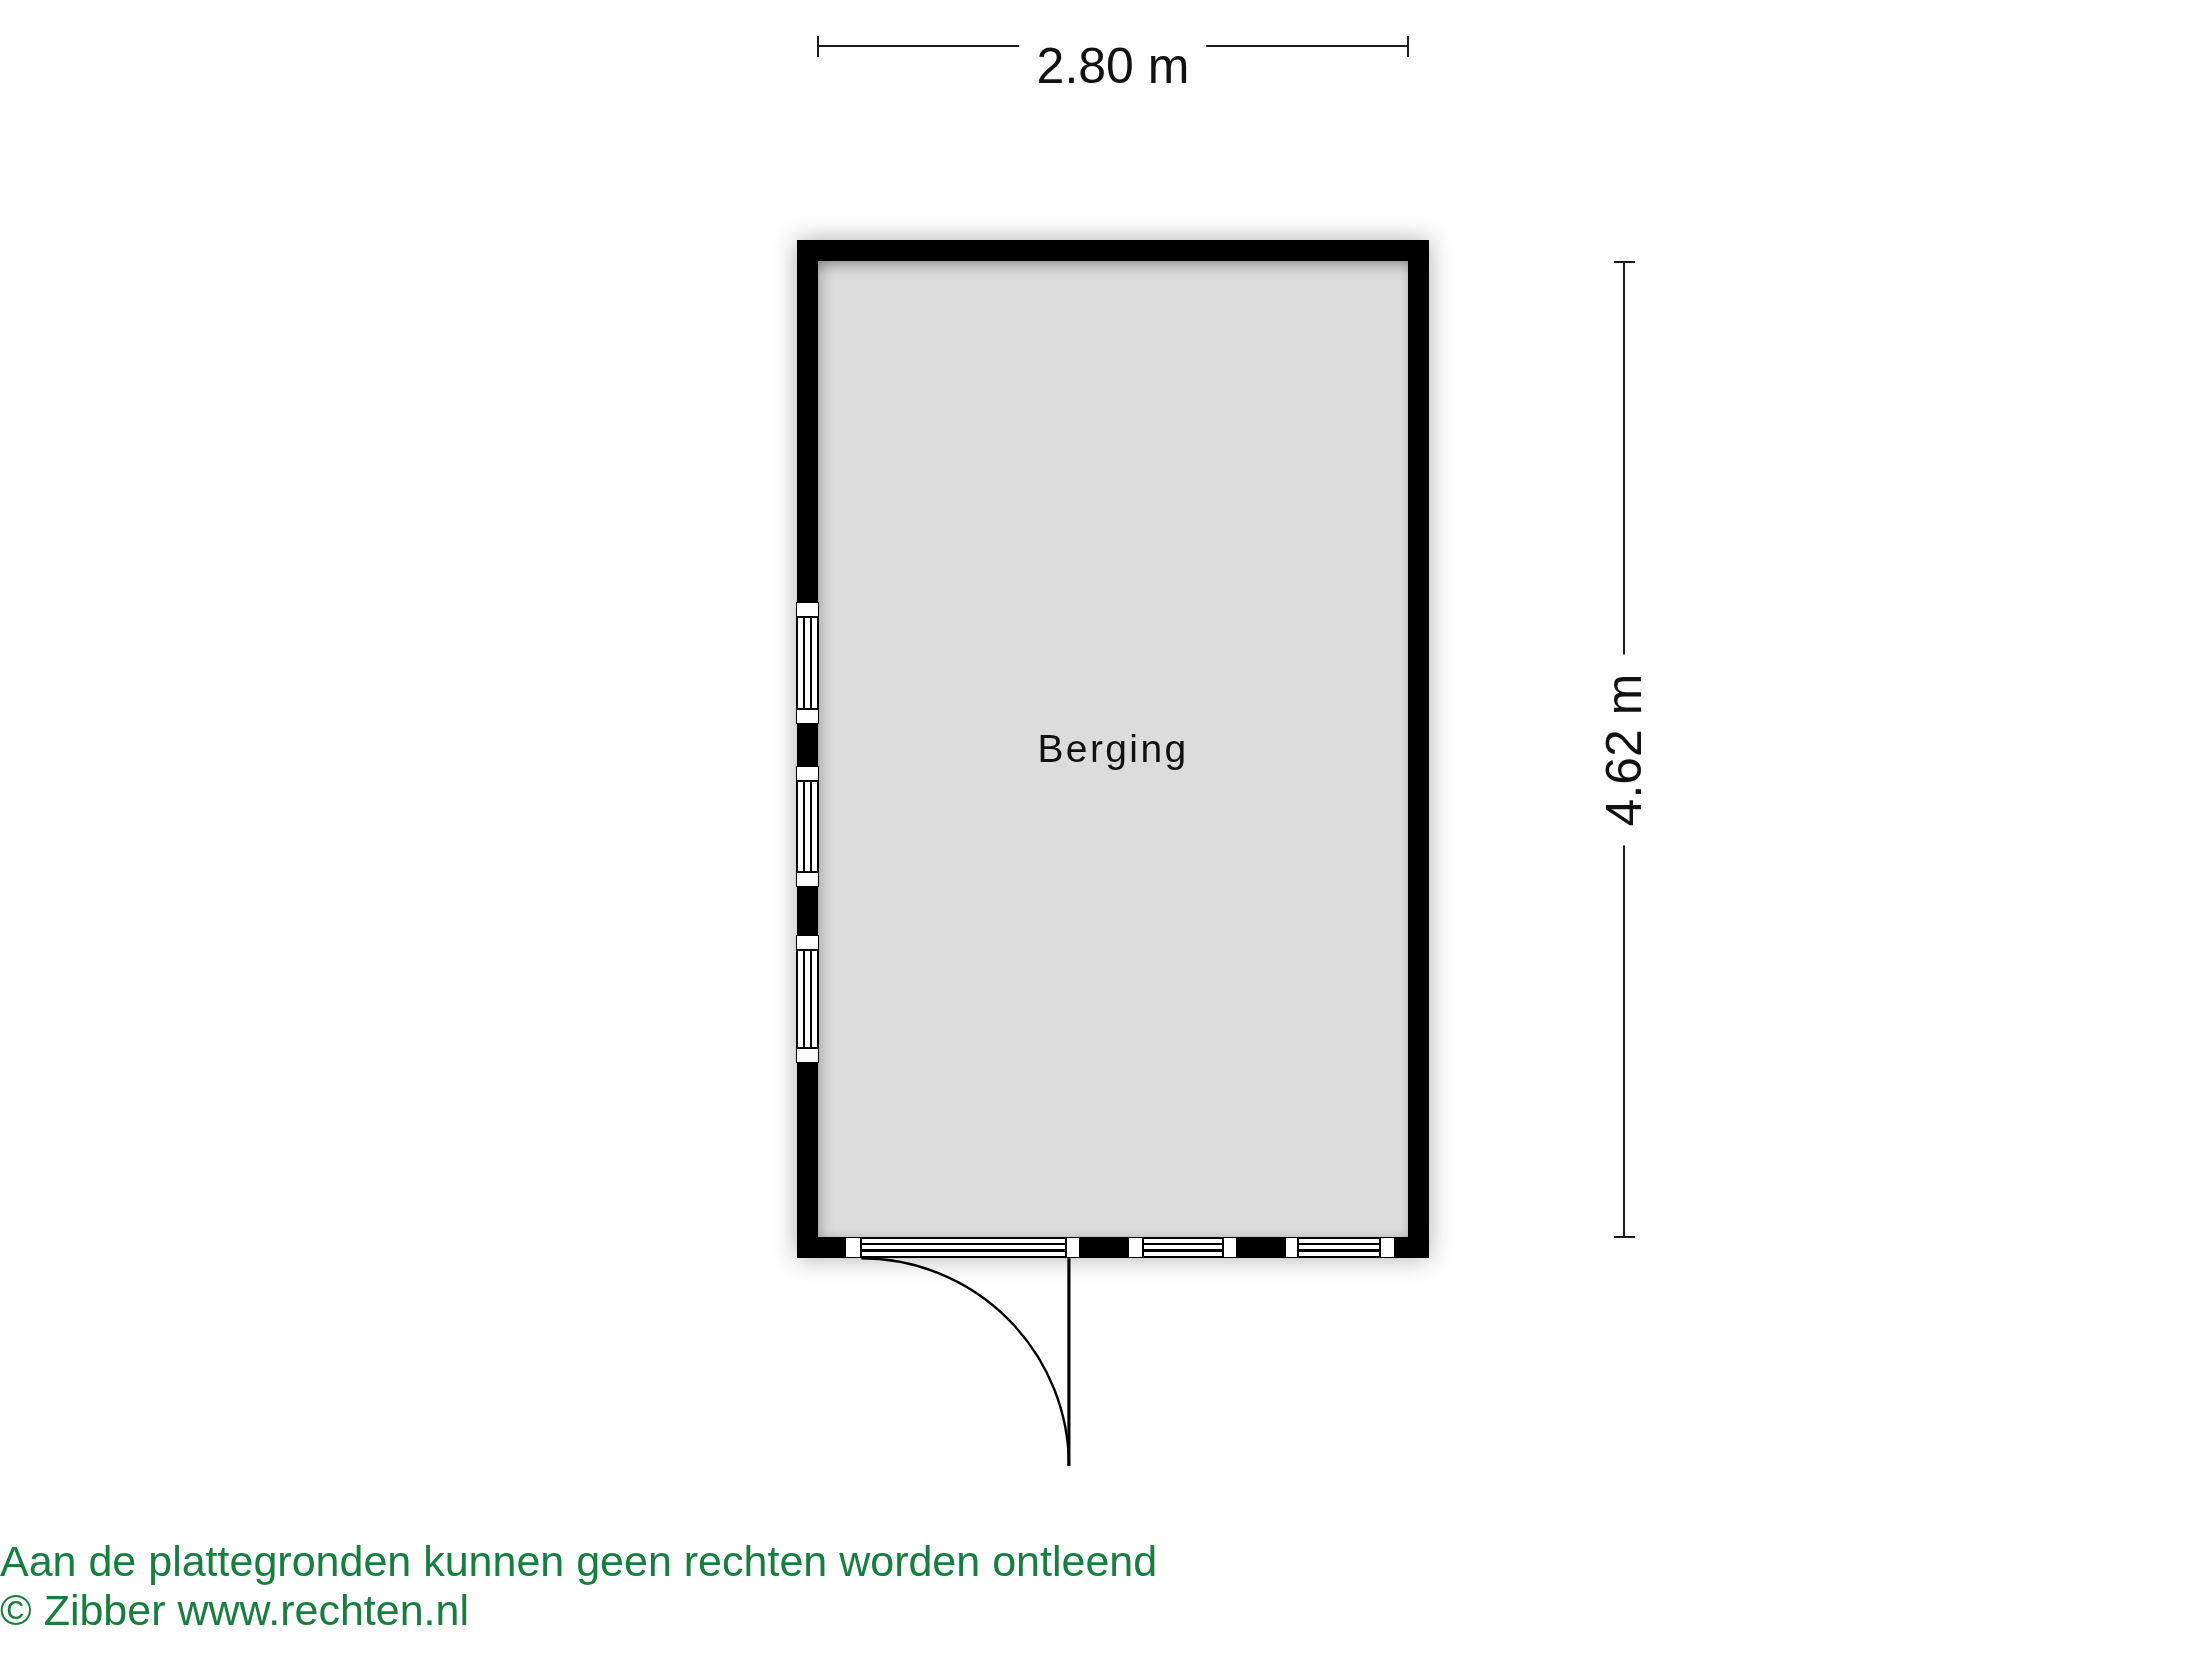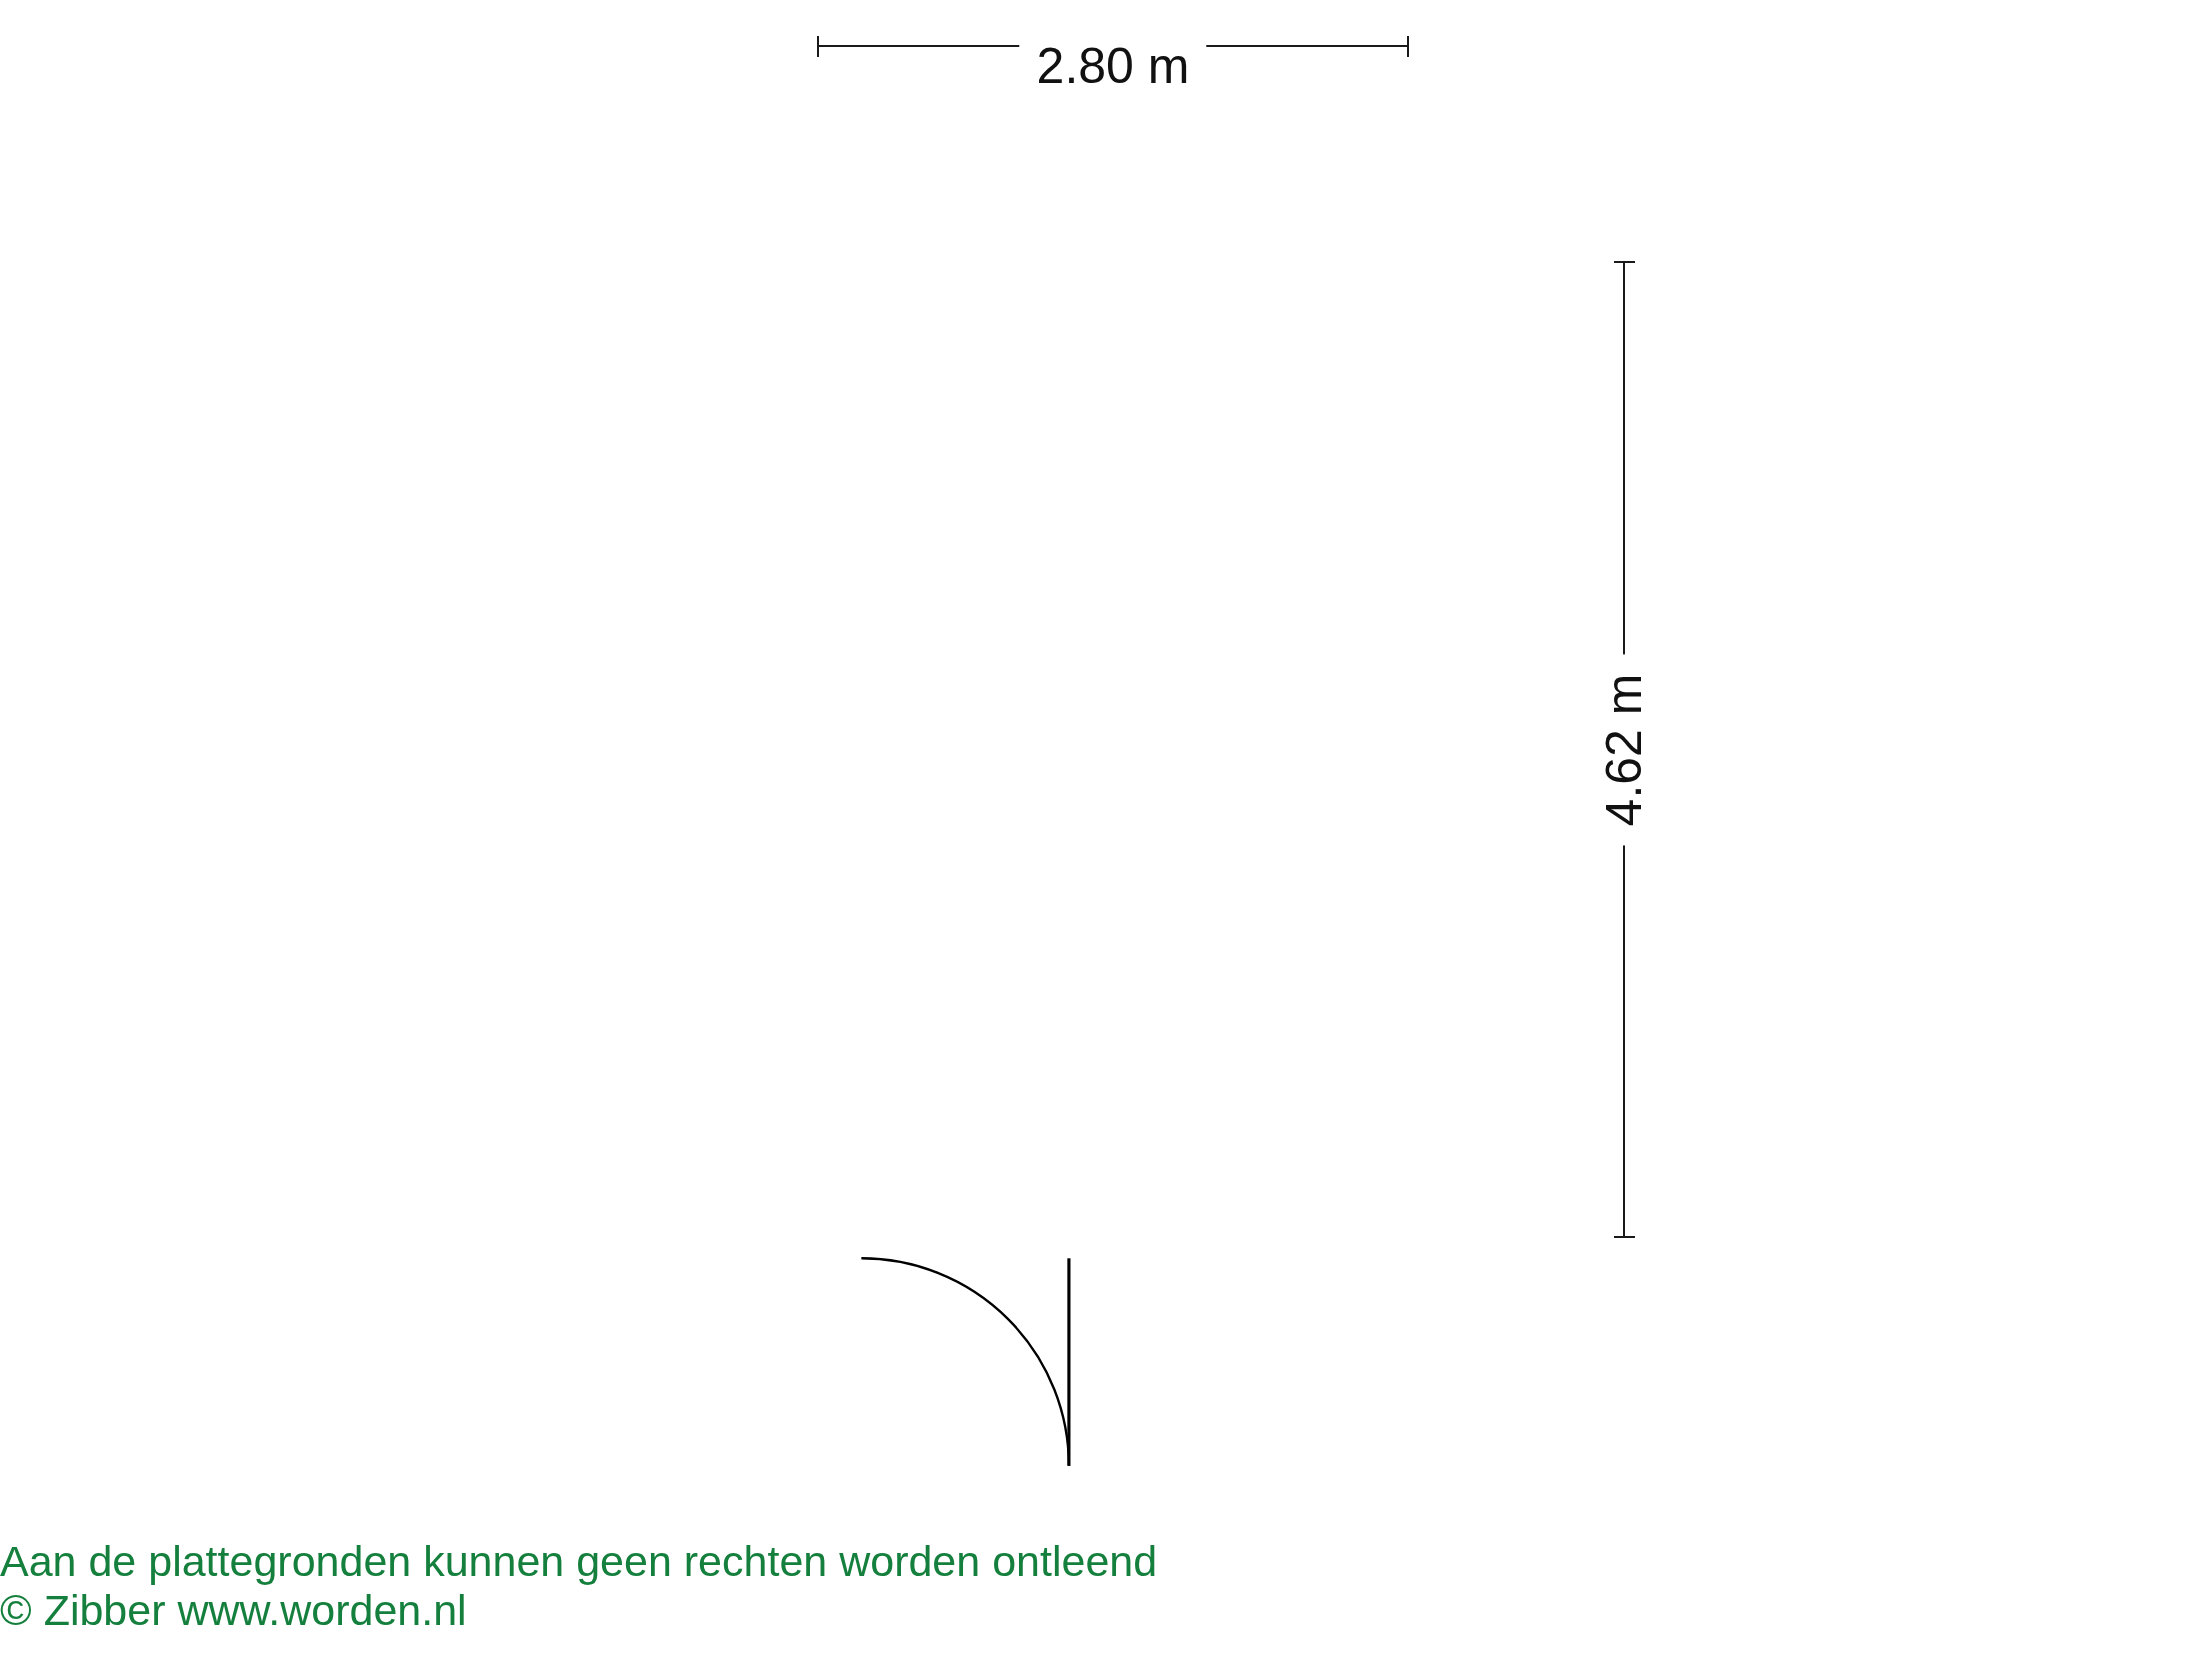--- a/index.html
+++ b/index.html
@@ -105,25 +105,51 @@
 <body>
 
 <div class="canvas">
 
   <div class="dim-line-h"></div>
   <span class="dim-label-h">2.80 m</span>
 
   <div class="dim-line-v"></div>
   <span class="dim-label-v">4.62 m</span>
 
+  <div class="building">
+
+    <div class="floor">
+      <span class="room-label">Berging</span>
+    </div>
+
+    <div class="opening win-left" style="top:362px;height:122px">
+      <div class="glaze glaze-v"></div>
+    </div>
+    <div class="opening win-left" style="top:526px;height:121px">
+      <div class="glaze glaze-v"></div>
+    </div>
+    <div class="opening win-left" style="top:695px;height:128px">
+      <div class="glaze glaze-v"></div>
+    </div>
+
+    <div class="opening win-bottom" style="left:48px;width:235px">
+      <div class="glaze glaze-h" style="left:14px;right:11.8px"></div>
+    </div>
+    <div class="opening win-bottom" style="left:331px;width:109px">
+      <div class="glaze glaze-h" style="left:12.6px;right:11.8px"></div>
+    </div>
+    <div class="opening win-bottom" style="left:488px;width:110px">
+      <div class="glaze glaze-h" style="left:11px;right:13.4px"></div>
+    </div>
+  </div>
 
   <svg class="door-swing" viewBox="0 0 310 290">
     <path d="M 13 8 A 264 264 0 0 1 277 272" fill="none" stroke="#000" stroke-width="3"></path>
     <line x1="277" y1="8" x2="277" y2="272" stroke="#000" stroke-width="4"></line>
   </svg>
 
   <div class="footer">
     <div>Aan de plattegronden kunnen geen rechten worden ontleend</div>
-    <div>© Zibber www.worden.nl</div>
+    <div>© Zibber www.rechten.nl</div>
   </div>
 
 </div>
 
 
 </body></html>

